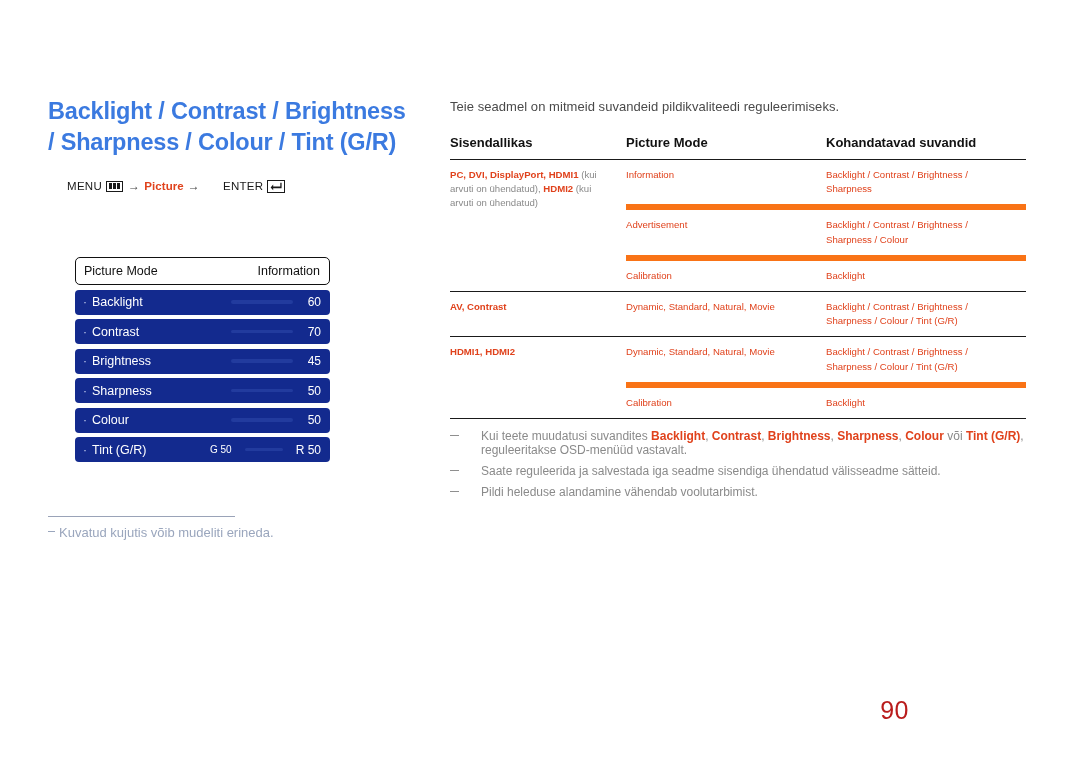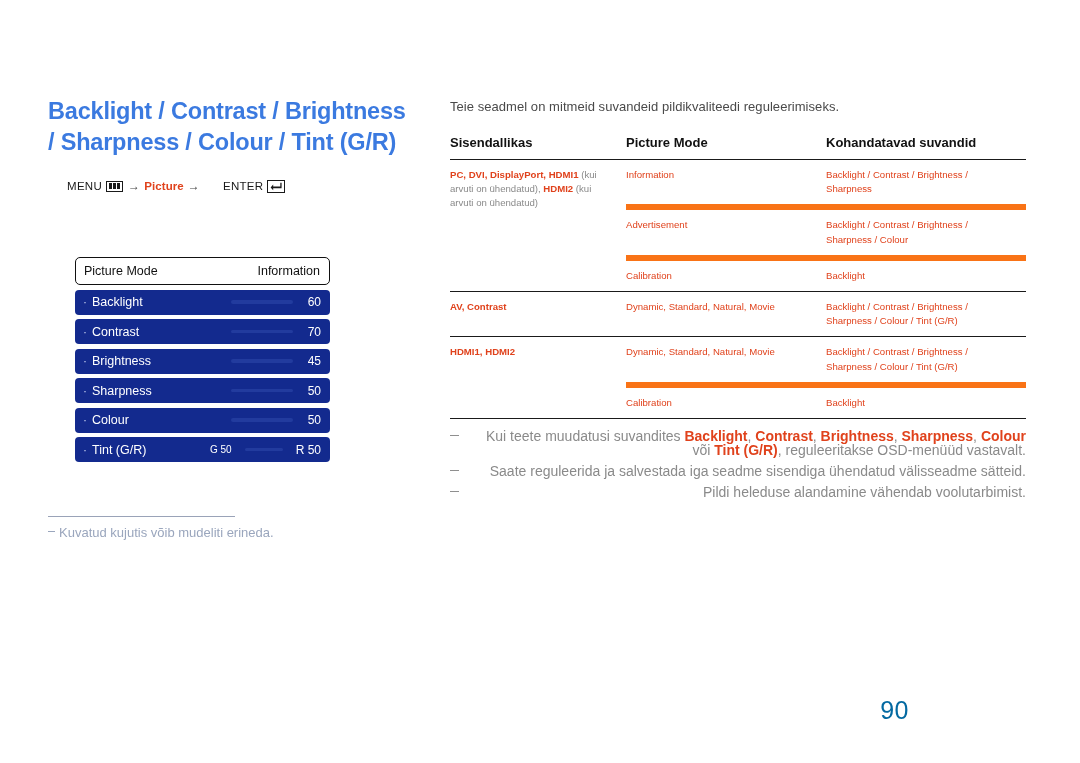--- a/index.html
+++ b/index.html
@@ -214,43 +214,42 @@
   .table-end {
     height: 0;
     border-top: 1.6px solid #1a1a1a;
     margin-top: 0px;
   }
 
   .footnotes { margin-top: 10px; }
   .fn {
     display: flex;
     align-items: flex-start;
-    gap: 13px;
-    font-size: 14px;
+    gap: 22px;
+    font-size: 12px;
     line-height: 14px;
     color: #7a7a7a;
     margin-bottom: 7px;
-    text-align: right;
   }
   .fn .dash {
     display: inline-block;
     width: 9px;
     height: 1.4px;
     background: #8f8f8f;
     margin-top: 6px;
     flex: 0 0 auto;
   }
   .fn .body { flex: 1 1 auto; }
 
   .page-number {
     position: absolute;
     right: 56px;
     bottom: 38px;
     font-size: 25px;
-    color: #0369a1;
+    color: #b91c1c;
     letter-spacing: 0.5px;
     text-align: right;
   }
 </style>
 </head>
 <body>
 
 <div class="page">
 
   <div class="left-col">

